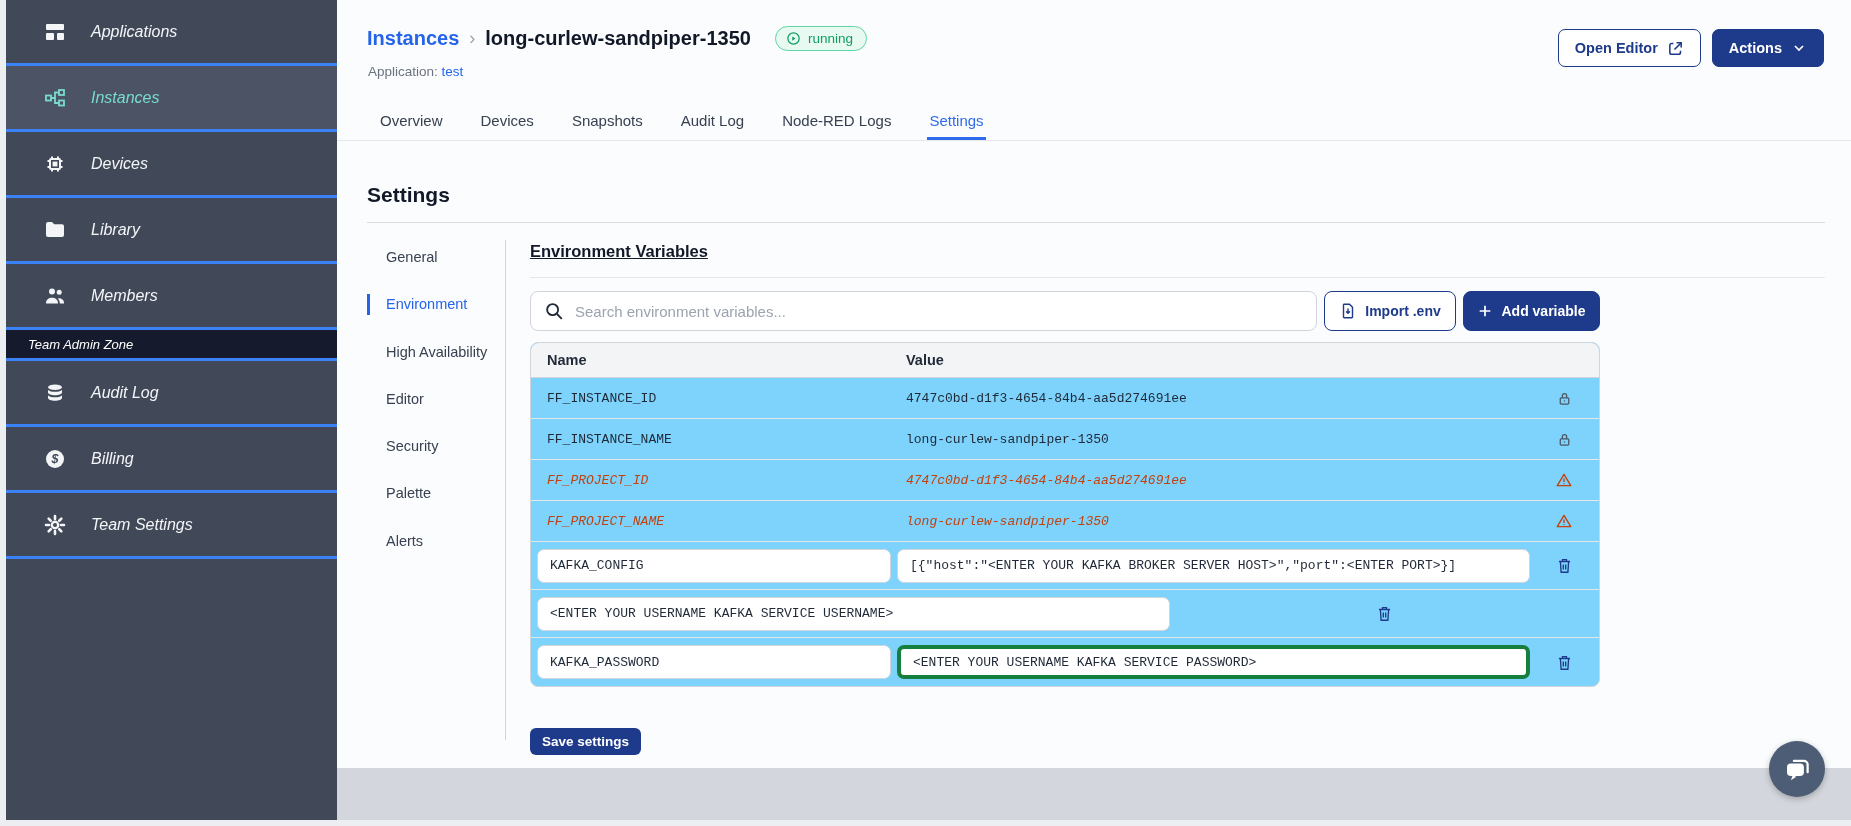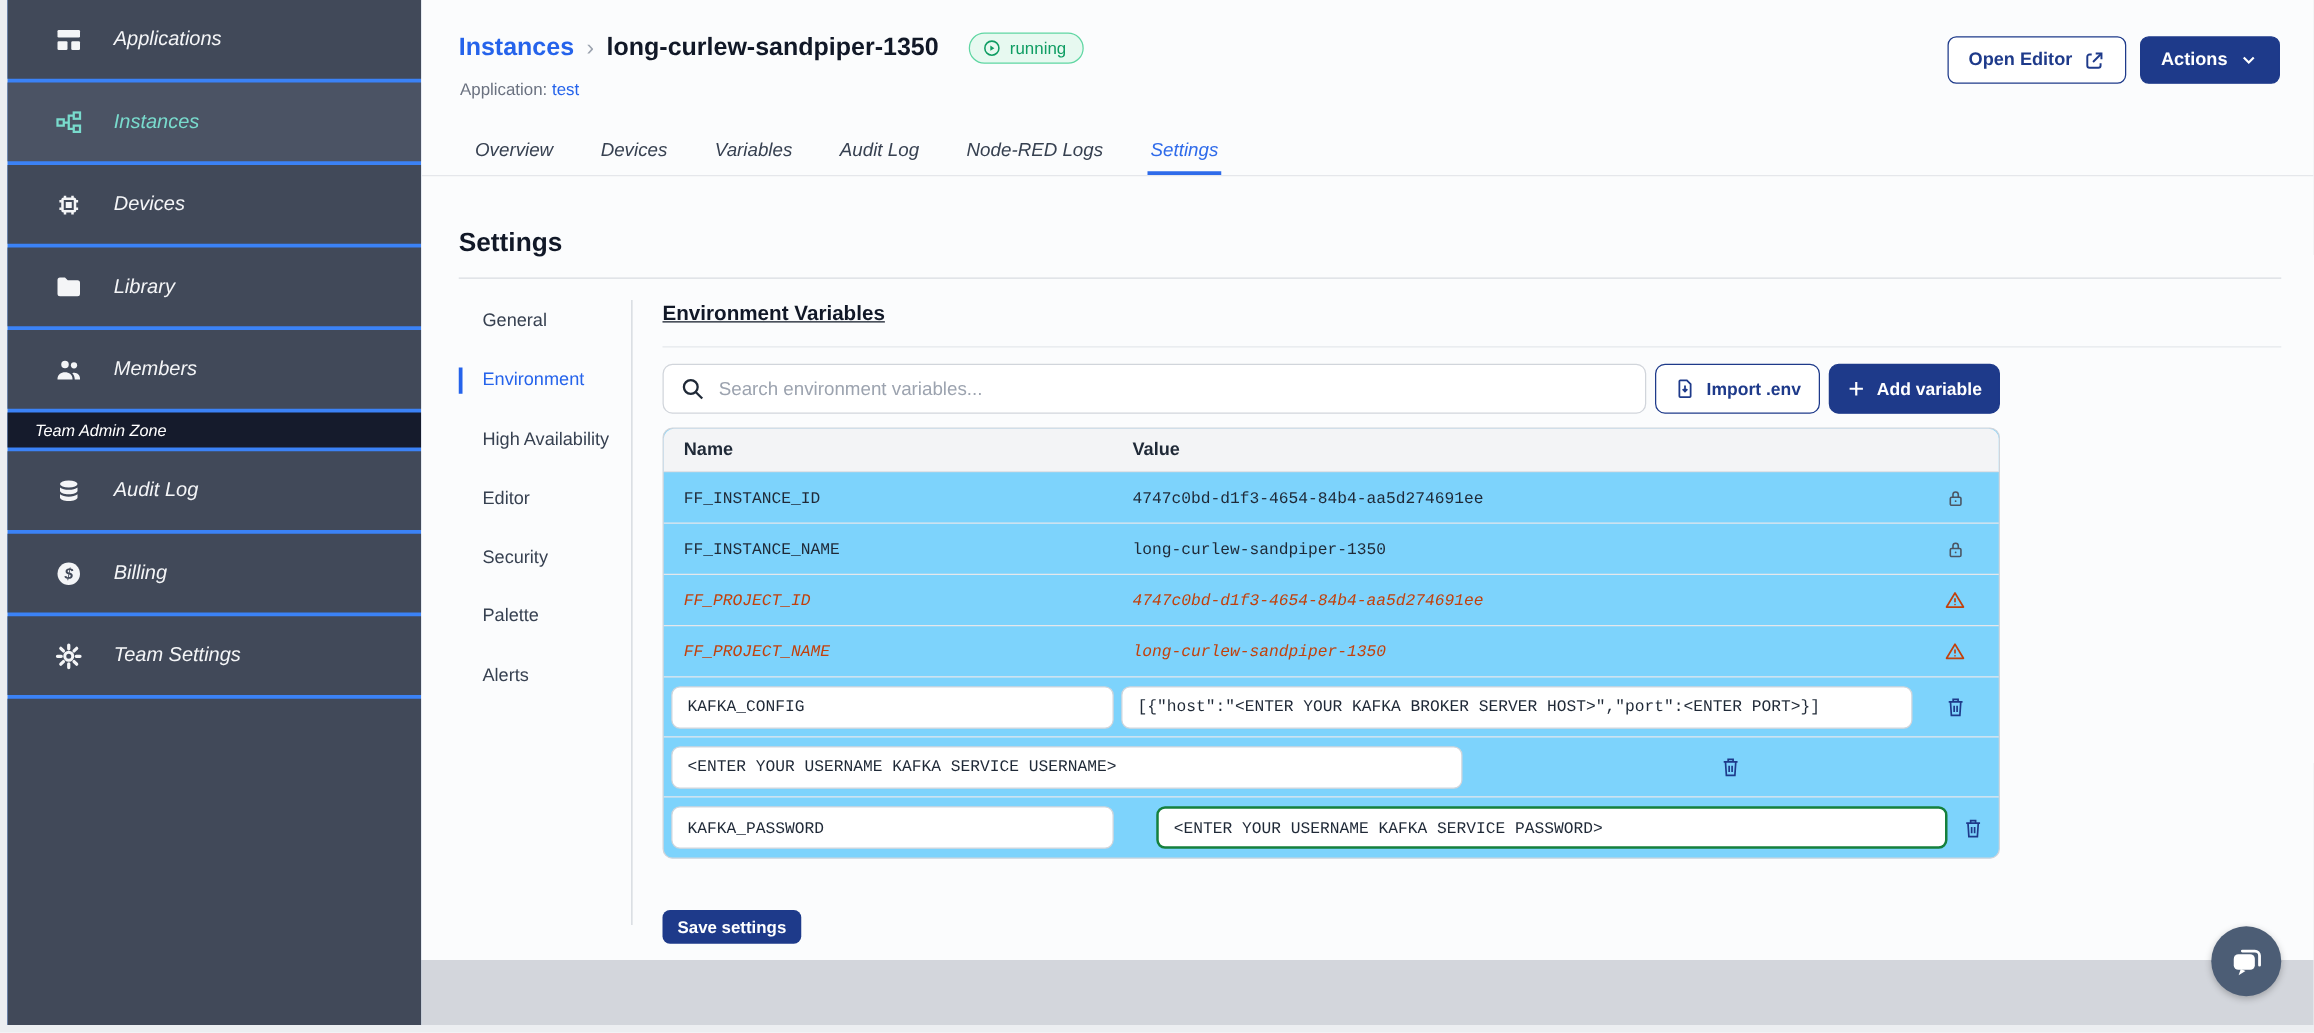--- a/index.html
+++ b/index.html
@@ -34,21 +34,21 @@
 
   .header-buttons { position: absolute; top: 29px; right: 27px; display: flex; gap: 11px; }
   .btn { height: 38px; border-radius: 7px; font-size: 14.5px; font-weight: 700;
          display: inline-flex; align-items: center; gap: 9px; padding: 0 16px; cursor: pointer; }
   .btn-outline { background: #ffffff; border: 1.5px solid #1e3a8a; color: #1e3a8a; }
   .btn-primary { background: #1e3a8a; border: 1.5px solid #1e3a8a; color: #ffffff; }
 
   .tabs { position: absolute; left: 0; right: 0; top: 104px; height: 37px;
           border-bottom: 1px solid #e5e7eb; display: flex; gap: 34px; padding-left: 41px; }
   .tab { font-size: 15px; color: #374151; display: flex; align-items: center; padding: 0 2px;
-         border-bottom: 3px solid transparent; cursor: pointer; font-style: italic; }
+         border-bottom: 3px solid transparent; cursor: pointer; }
   .tab.active { color: #2f6bea; border-bottom-color: #2f6bea; }
 
   .settings-title { position: absolute; left: 30px; top: 183px; font-size: 21px; font-weight: 700; color: #111827; }
   .settings-hr { position: absolute; left: 30px; right: 26px; top: 222px; border-top: 1px solid #d9dce1; }
 
   .subnav { position: absolute; left: 30px; top: 247px; width: 136px; }
   .subnav-item { font-size: 14.5px; color: #374151; padding-left: 16px; margin-bottom: 27px;
                  line-height: 1.4; border-left: 3px solid transparent; cursor: pointer; }
   .subnav-item.active { color: #2563eb; border-left-color: #2563eb; }
   .divider-v { position: absolute; left: 168px; top: 240px; height: 500px; border-left: 1px solid #d1d5db; }
@@ -85,21 +85,21 @@
   .trash-ic { width: 19px; height: 19px; color: #1e3a8a; cursor: pointer; }
 
   .t-row-edit { display: flex; align-items: center; height: 48px; padding-left: 6px;
                 border-bottom: 1px solid #e5e7eb; }
   .t-row-edit:last-child { border-bottom: none; }
   .env-input { height: 34px; border: 1px solid #d1d5db; border-radius: 7px; padding: 0 12px;
                font-family: "Liberation Mono", monospace; font-size: 13px; color: #1f2937;
                background: #fff; outline: none; }
   .inp-name { width: 354px; flex: none; margin-right: 6px; }
   .inp-value { width: 633px; flex: none; }
-  .env-input.focused { border: 2px solid #15803d; margin-left: 28px; }
+  .env-input.focused { border: 4px solid #15803d; }
   .t-row-edit .cell-icon { flex: 1; justify-content: center; }
 
   .save-btn { margin-top: 41px; height: 27px; padding: 0 12px; background: #1e3a8a; color: #fff;
               border: none; border-radius: 6px; font-size: 13.5px; font-weight: 700;
               font-family: "Liberation Sans", sans-serif; cursor: pointer; }
 
   .chat-fab { position: absolute; left: 1769px; top: 741px; width: 56px; height: 56px; border-radius: 50%;
               background: #4c5d75; box-shadow: 0 2px 6px rgba(0,0,0,.25); display: flex;
               align-items: center; justify-content: center; cursor: pointer; }
   .chat-fab svg { width: 30px; height: 30px; }
@@ -231,21 +231,21 @@
         <span>Actions</span>
         <svg width="16" height="16" viewBox="0 0 24 24" fill="none" stroke="currentColor" stroke-width="2.6">
             <path d="M6 9l6 6 6-6"></path>
           </svg>
       </button>
     </div>
 
     <div class="tabs">
       <div class="tab">Overview</div>
       <div class="tab">Devices</div>
-      <div class="tab">Variables</div>
+      <div class="tab">Snapshots</div>
       <div class="tab">Audit Log</div>
       <div class="tab">Node-RED Logs</div>
       <div class="tab active">Settings</div>
     </div>
 
     <h2 class="settings-title">Settings</h2>
     <div class="settings-hr"></div>
 
     <div class="subnav">
       <div class="subnav-item">General</div>

